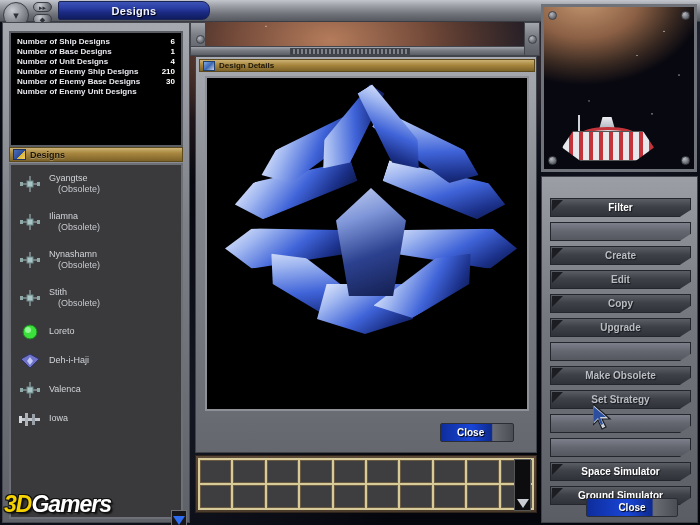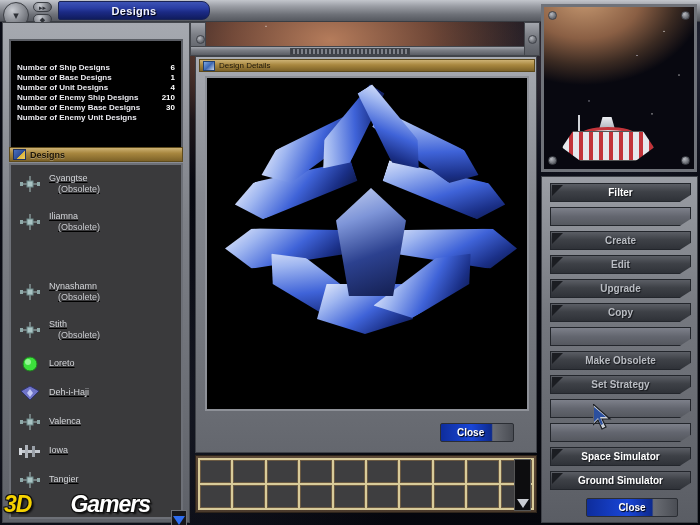--- a/index.html
+++ b/index.html
@@ -68,23 +68,23 @@
   #rb-s1  { left: 33px; top: 2px; width: 19px; height: 10px; border-radius: 6px; font-size: 7px; }
   #rb-s2  { left: 33px; top: 14px; width: 19px; height: 10px; border-radius: 6px; font-size: 7px; }
 
   
   #left-panel {
     position: absolute; left: 2px; top: 22px; width: 188px; height: 501px;
     background: linear-gradient(180deg,#a6a9b0 0%,#7d8087 40%,#5e6168 100%);
     border: 1px solid #44474d;
   }
   #stats-box {
-    position: absolute; left: 6px; top: 16px; width: 174px; height: 116px;
+    position: absolute; left: 6px; top: 8px; width: 174px; height: 116px;
     background: #000; border: 2px solid #5a5d64;
-    padding: 22px 6px 0 6px; overflow: hidden;
+    padding: 4px 6px 0 6px; overflow: hidden;
   }
   .stat-row {
     display: flex; justify-content: space-between;
     font-family: "Liberation Sans", sans-serif;
     font-size: 8px; font-weight: bold; color: #e8e8ee;
     line-height: 10px; white-space: nowrap;
   }
   .stat-row .v { color: #ffffff; }
 
   #list-header {
@@ -97,21 +97,20 @@
     width: 13px; height: 11px;
     background: linear-gradient(135deg,#4a6fbe 0%,#2c4a94 60%,#dbb43c 60%,#f0d060 100%);
     border: 1px solid #20325e;
   }
   #list-header .hdr-label { font-size: 9px; color: #1d1608; font-weight: bold; text-shadow: 0 1px 0 rgba(255,255,255,.25); }
 
   #list-frame {
     position: absolute; left: 6px; top: 140px; width: 174px; height: 356px;
     background: #3a3a3c; border: 2px solid #6d7077;
     overflow: hidden;
-    text-decoration: underline;
   }
   .design-item {
     display: flex; align-items: center; gap: 6px;
     height: 29px; padding-left: 6px; cursor: default;
   }
   .di-icon {
     width: 26px; height: 22px; flex: 0 0 26px;
     display: flex; align-items: center; justify-content: center;
     font-size: 15px; line-height: 1;
   }
@@ -131,40 +130,40 @@
 
   
   #watermark {
     position: absolute; left: 4px; top: 487px; width: 130px; height: 34px;
     font-family: "Liberation Sans", sans-serif;
     font-size: 23px; font-weight: bold; font-style: italic;
     color: #f5d200; letter-spacing: -1px;
     text-shadow: -1px -1px 0 #111, 1px -1px 0 #111, -1px 1px 0 #111, 1px 1px 0 #111, 2px 2px 2px rgba(0,0,0,.8);
     display: flex; align-items: center;
   }
-  #watermark .wm2 { color: #ffffff; padding-left: 39px; }
+  #watermark .wm2 { color: #ffffff; }
 
   
   #details-win {
     position: absolute; left: 195px; top: 56px; width: 342px; height: 397px;
     background: linear-gradient(180deg,#a8abb2 0%,#85888f 35%,#64676e 100%);
     border: 1px solid #3f4248;
   }
   #details-title {
     position: absolute; left: 3px; top: 2px; width: 336px; height: 13px;
     background: linear-gradient(180deg,#cdb274 0%,#a8873f 45%,#7d6228 100%);
     border: 1px solid #5d4a1c;
     display: flex; align-items: center; gap: 4px; padding-left: 3px;
   }
   #details-title .hdr-icon {
     width: 12px; height: 10px;
     background: linear-gradient(135deg,#7fa8e0 0%,#3d68b4 50%,#c9d4e4 100%);
     border: 1px solid #22406e;
   }
-  #details-title .hdr-label { font-size: 8px; color: #1d1608; font-weight: normal; }
+  #details-title .hdr-label { font-size: 8px; color: #1d1608; font-weight: bold; }
 
   #viewport {
     position: absolute; left: 9px; top: 19px; width: 324px; height: 335px;
     background: #000; border: 2px solid #8e9198;
     overflow: hidden;
   }
 
   
   .blade {
     position: absolute;
@@ -208,21 +207,21 @@
   #grid-scroll .arw {
     width: 0; height: 0; border-left: 6px solid transparent; border-right: 6px solid transparent;
     border-top: 9px solid #c9ccd2;
   }
 
   
   #right-rail {
     position: absolute; left: 541px; top: 176px; width: 157px; height: 347px;
     background: linear-gradient(180deg,#9b9ea5 0%,#75787f 40%,#5a5d64 100%);
     border: 1px solid #3f4248;
-    padding: 6px 8px;
+    padding: 21px 8px;
   }
   .rail-btn {
     position: relative;
     width: 141px; height: 19px; margin-bottom: 5px;
     background: linear-gradient(180deg,#5b5e65 0%,#3e4147 45%,#2f3238 100%);
     border: 1px solid #23262c;
     display: flex; align-items: center; justify-content: center;
     color: #b9bcc2; font-size: 10px; font-weight: bold;
     text-shadow: 1px 1px 1px #15171b;
     clip-path: polygon(0 0, 100% 0, 100% 62%, 92% 100%, 0 100%);
@@ -393,21 +392,21 @@
                   <line x1="4" y1="10" x2="22" y2="10"></line>
                   <line x1="13" y1="2" x2="13" y2="18"></line>
                 </g>
                 <rect x="10" y="7" width="6" height="6" fill="#a9c4c4" stroke="#6f8a8a"></rect>
                 <rect x="3" y="8" width="3" height="4" fill="#8fa9a9"></rect>
                 <rect x="20" y="8" width="3" height="4" fill="#8fa9a9"></rect>
               </svg>
             </div>
             <div class="di-text"><span>Iliamna</span><span class="sub">(Obsolete)</span></div>
           </div>
-          <div class="design-item" style="height: 38px; margin-top: 32px;">
+          <div class="design-item" style="height: 38px;">
             <div class="di-icon">
               <svg width="26" height="20" viewBox="0 0 26 20">
                 <g stroke="#9fb4b4" stroke-width="1.1" fill="none">
                   <line x1="4" y1="10" x2="22" y2="10"></line>
                   <line x1="13" y1="2" x2="13" y2="18"></line>
                 </g>
                 <rect x="10" y="7" width="6" height="6" fill="#a9c4c4" stroke="#6f8a8a"></rect>
                 <rect x="3" y="8" width="3" height="4" fill="#8fa9a9"></rect>
                 <rect x="20" y="8" width="3" height="4" fill="#8fa9a9"></rect>
               </svg>
@@ -464,34 +463,20 @@
             <div class="di-icon">
               <svg width="26" height="20" viewBox="0 0 26 20">
                 <rect x="3" y="9" width="20" height="3" fill="#c3c8cf"></rect>
                 <rect x="8" y="4" width="3" height="13" fill="#aeb3ba"></rect>
                 <rect x="15" y="5" width="3" height="11" fill="#9aa0a8"></rect>
                 <rect x="2" y="7" width="3" height="7" fill="#d4d8de"></rect>
               </svg>
             </div>
             <div class="di-text"><span>Iowa</span></div>
           </div>
-          <div class="design-item">
-            <div class="di-icon">
-              <svg width="26" height="20" viewBox="0 0 26 20">
-                <g stroke="#9fb4b4" stroke-width="1.1" fill="none">
-                  <line x1="4" y1="10" x2="22" y2="10"></line>
-                  <line x1="13" y1="2" x2="13" y2="18"></line>
-                </g>
-                <rect x="10" y="7" width="6" height="6" fill="#a9c4c4" stroke="#6f8a8a"></rect>
-                <rect x="3" y="8" width="3" height="4" fill="#8fa9a9"></rect>
-                <rect x="20" y="8" width="3" height="4" fill="#8fa9a9"></rect>
-              </svg>
-            </div>
-            <div class="di-text"><span>Tangier</span></div>
-          </div>
         </div>
     </div>
 
     <div id="list-scroll-down">
       <div class="arw"></div>
     </div>
   </div>
 
   <div id="watermark">
     <span>3D</span>
@@ -564,24 +549,24 @@
         <div class="rail-btn blank">
           <span></span>
         </div>
         <div class="rail-btn">
           <span>Create</span>
         </div>
         <div class="rail-btn">
           <span>Edit</span>
         </div>
         <div class="rail-btn">
+          <span>Copy</span>
+        </div>
+        <div class="rail-btn">
           <span>Upgrade</span>
-        </div>
-        <div class="rail-btn">
-          <span>Copy</span>
         </div>
         <div class="rail-btn blank">
           <span></span>
         </div>
         <div class="rail-btn">
           <span>Make Obsolete</span>
         </div>
         <div class="rail-btn">
           <span>Set Strategy</span>
         </div>

